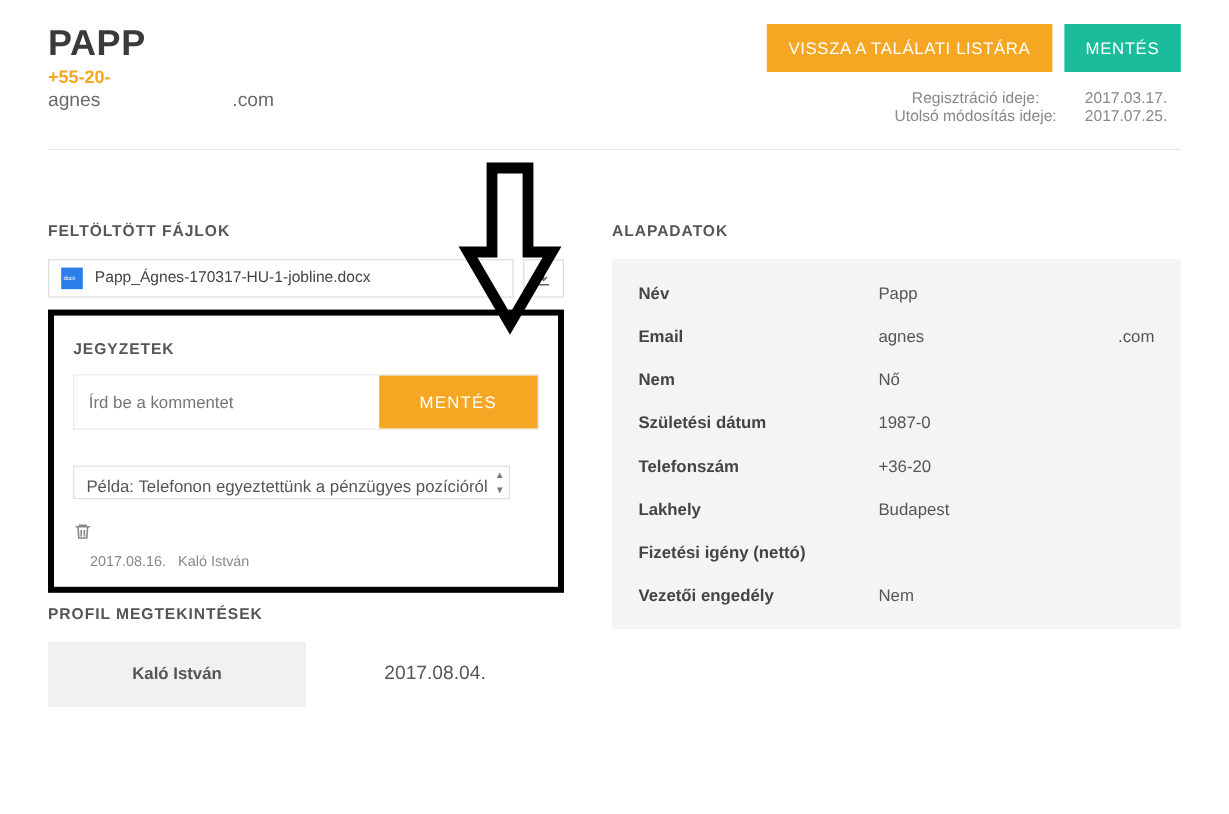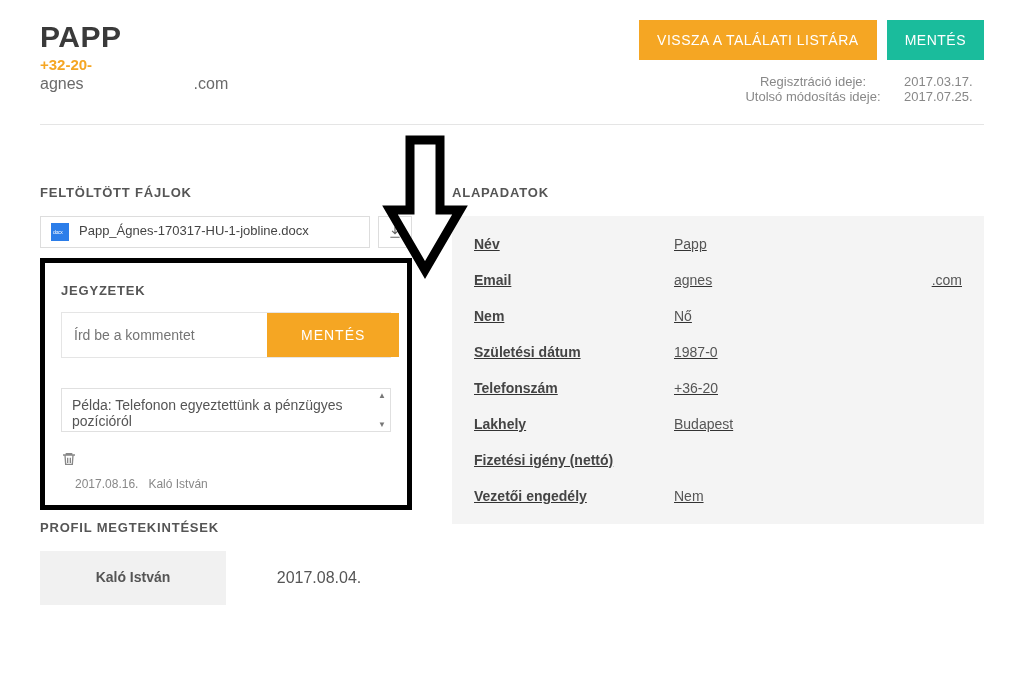--- a/index.html
+++ b/index.html
@@ -50,21 +50,21 @@
   .btn-teal { background: #1abc9c; }
   .meta { margin-top: 14px; font-size: 13px; color: #888; }
   .meta-row { display: flex; gap: 16px; justify-content: flex-end; }
   .meta-label { min-width: 150px; text-align: center; }
   .meta-val { min-width: 80px; text-align: left; color: #888; }
   .columns {
     display: flex;
     gap: 40px;
     margin-top: 60px;
   }
-  .col-left { width: 372px; }
+  .col-left { width: 430px; }
   .col-right { flex: 1; }
   .section-title {
     font-size: 13px;
     font-weight: 700;
     color: #555;
     letter-spacing: 0.8px;
     margin-bottom: 16px;
   }
   .file-row {
     display: flex;
@@ -184,21 +184,20 @@
     color: #555;
     font-size: 16px;
   }
   .data-panel {
     background: #f4f4f4;
     padding: 10px 22px;
   }
   .data-row {
     display: flex;
     padding: 10px 0;
-    text-decoration: underline;
   }
   .data-label {
     width: 200px;
     font-weight: 700;
     color: #444;
     font-size: 14px;
   }
   .data-val {
     flex: 1;
     color: #555;
@@ -216,21 +215,21 @@
 </head>
 <body>
 
 <svg class="arrow-annot" width="90" height="150" viewBox="0 0 90 150">
   <path d="M30 10 L60 10 L60 80 L80 80 L45 140 L10 80 L30 80 Z" fill="none" stroke="#000" stroke-width="9" stroke-linejoin="miter"></path>
 </svg>
 
 <div class="header">
   <div class="header-left">
     <div class="title">PAPP</div>
-    <div class="phone">+32-20-</div>
+    <div class="phone">+55-20-</div>
     <div class="email">
       <span>agnes</span><span style="display:inline-block;width:110px"></span><span>.com</span>
     </div>
   </div>
   <div class="header-right">
     <div class="btn-row">
       <button class="btn btn-orange">VISSZA A TALÁLATI LISTÁRA</button>
       <button class="btn btn-teal">MENTÉS</button>
     </div>
     <div class="meta">

